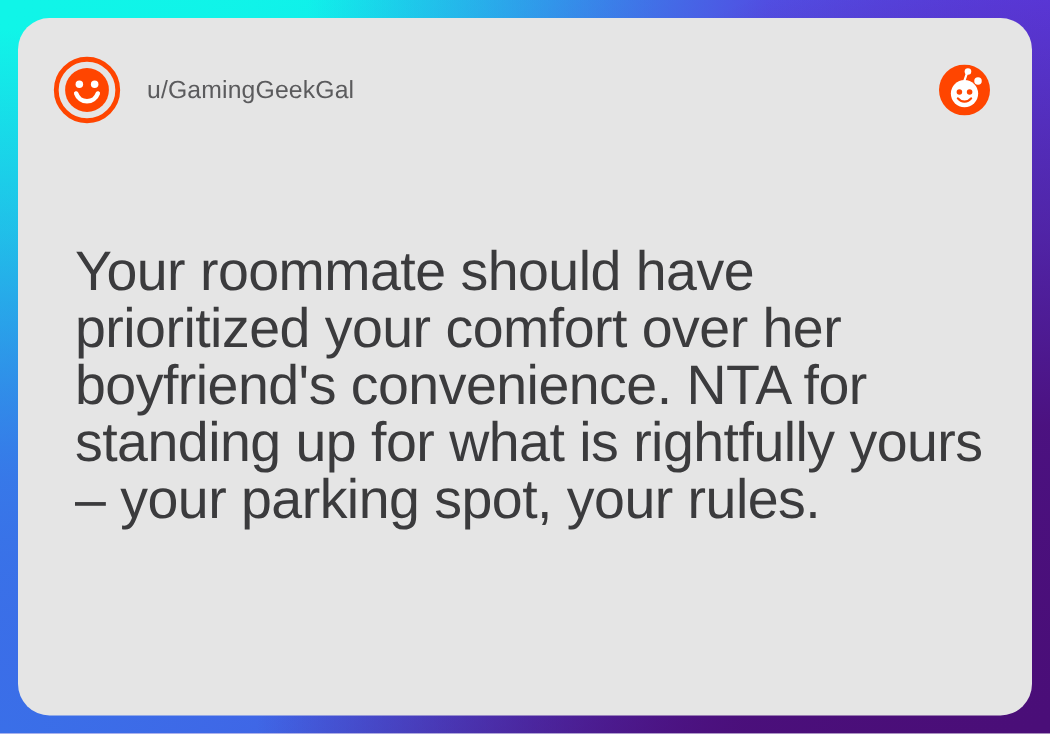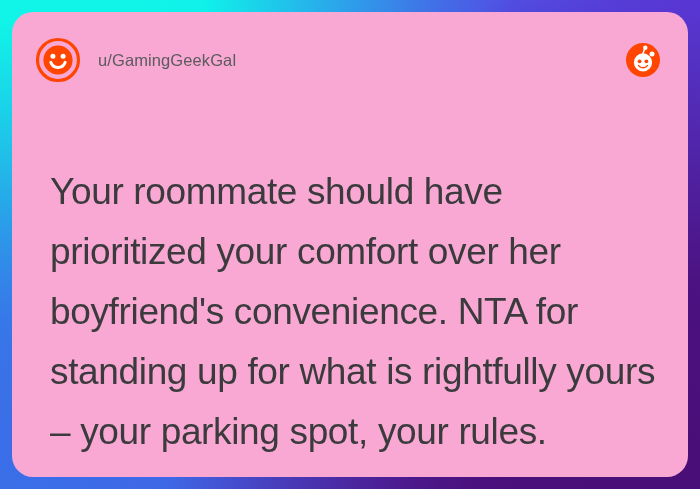--- a/index.html
+++ b/index.html
@@ -48,21 +48,21 @@
   }
 
   
   .card {
     position: absolute;
     left: 12px;
     top: 12px;
     width: 676px;
     height: 465px;
     box-sizing: border-box;
-    background: #f9a8d4;
+    background: #e5e5e5;
     border-radius: 21px;
     overflow: hidden;
   }
 
   
   .card-header {
     position: absolute;
     left: 0;
     top: 0;
     right: 0;
@@ -98,21 +98,21 @@
     margin-right: 4px;
   }
 
   
   .post-body {
     position: absolute;
     left: 38px;
     top: 150px;
     width: 615px;
     font-size: 37px;
-    line-height: 60px;
+    line-height: 38px;
     letter-spacing: -0.35px;
     color: #3b3b3d;
     white-space: pre-wrap;
     word-break: normal;
   }
 </style>
 </head>
 <body>
 
 <div id="stage">

